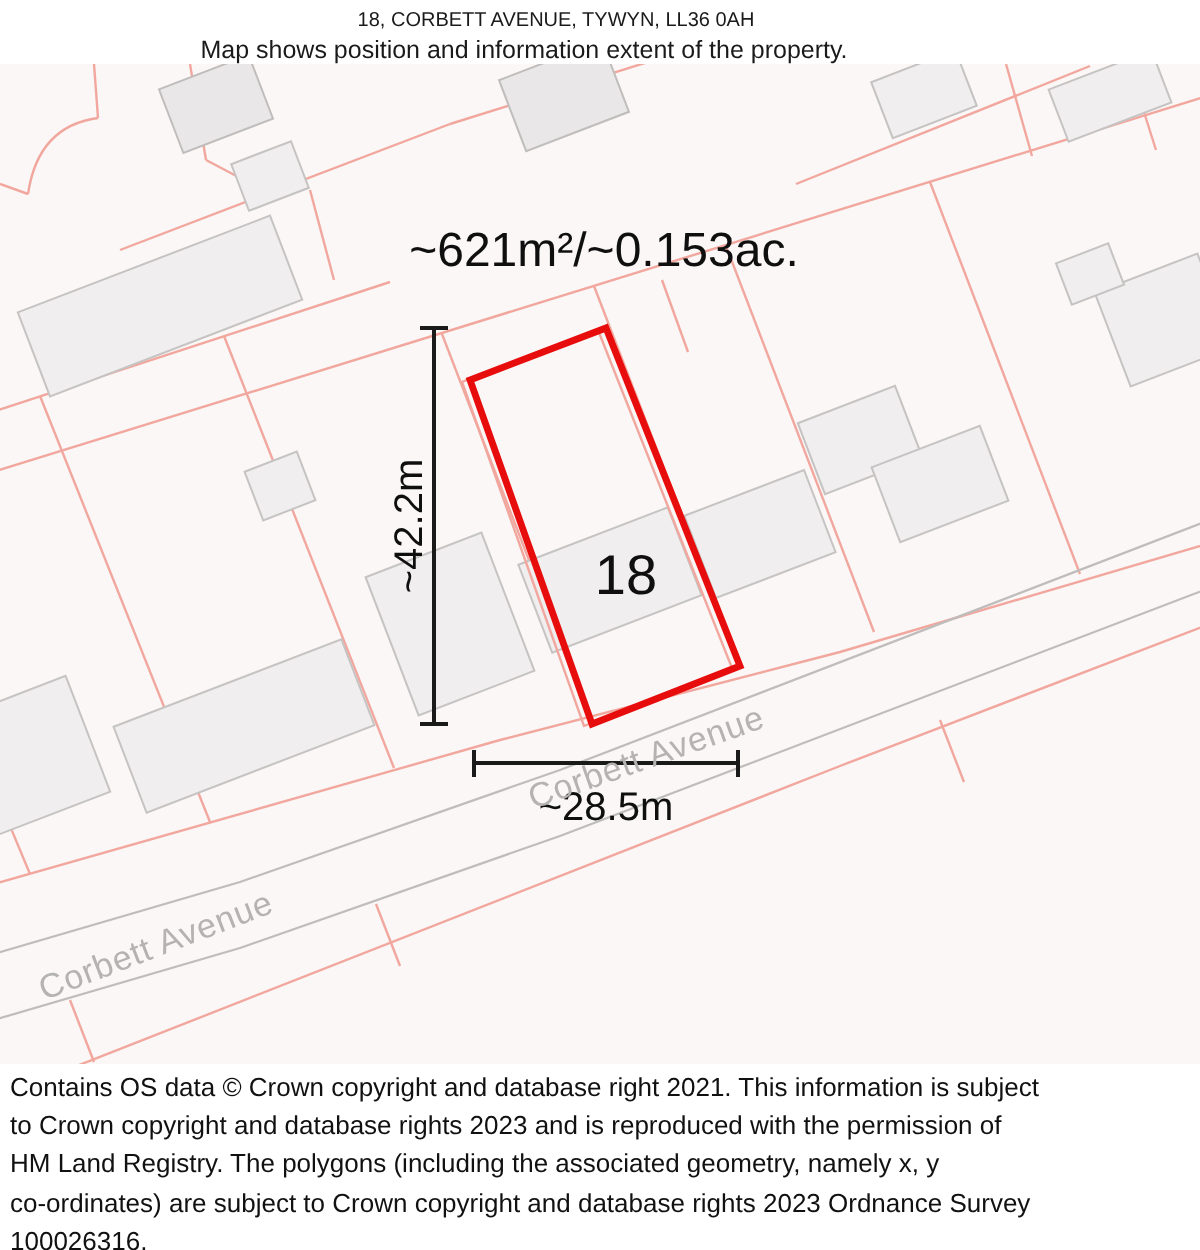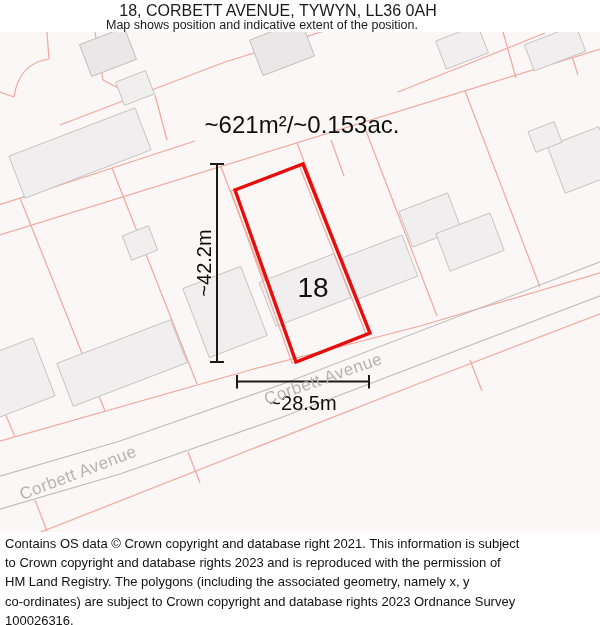--- a/index.html
+++ b/index.html
@@ -1,38 +1,38 @@
 <!DOCTYPE html>
 <html><head>
 <meta charset="utf-8">
 <style>
   html,body{margin:0;padding:0;background:#ffffff;}
   body{width:600px;height:625px;position:relative;font-family:"Liberation Sans",sans-serif;overflow:hidden;}
   .header{position:absolute;top:0;left:0;width:524px;text-align:center;color:#1a1a1a;}
-  .title{font-size:16px;line-height:15px;margin-top:3px;margin-left:32px;}
+  .title{font-size:10px;line-height:15px;margin-top:3px;margin-left:32px;}
   .subtitle{font-size:12.5px;line-height:14px;}
   .map-wrap{position:absolute;top:32px;left:0;width:600px;height:500px;background:#faf7f6;overflow:hidden;}
   svg{display:block;}
   .parcel{stroke:#f2a79e;stroke-width:1.2;fill:none;}
   .roadedge{stroke:#bfbcbc;stroke-width:1.1;fill:none;}
   .bld{fill:#f0eeee;stroke:#c6c3c3;stroke-width:1;}
   .bld-dark{fill:#e9e7e7;stroke:#c0bdbd;stroke-width:1;}
   .dim{stroke:#1a1a1a;stroke-width:2;fill:none;}
   .dim-text{font-size:20px;fill:#0f0f0f;text-anchor:middle;}
   .area-text{font-size:24px;fill:#0f0f0f;text-anchor:middle;}
   .plot-text{font-size:28px;fill:#0f0f0f;text-anchor:middle;}
   .street-text{font-size:17px;fill:#b5b2b2;text-anchor:middle;letter-spacing:0.5px;}
   .footer{position:absolute;top:534px;left:5px;width:592px;font-size:13px;line-height:19.2px;color:#111;white-space:pre-line;}
 </style>
 </head>
 <body>
 
 <div class="header">
   <div class="title">18, CORBETT AVENUE, TYWYN, LL36 0AH</div>
-  <div class="subtitle">Map shows position and indicative extent of the position.</div>
+  <div class="subtitle">Map shows position and information extent of the property.</div>
 </div>
 
 <div class="map-wrap">
 <svg width="600" height="500" viewBox="0 0 600 500">
 
   <g id="parcels">
     <path class="parcel" d="M -10,412 L 250,338 L 420,294 L 610,238"></path>
     <path class="parcel" d="M -10,206 L 610,14"></path>
     <path class="parcel" d="M -10,176 L 195,109"></path>
     <path class="parcel" d="M -10,520 L 420,351 L 610,278"></path>

